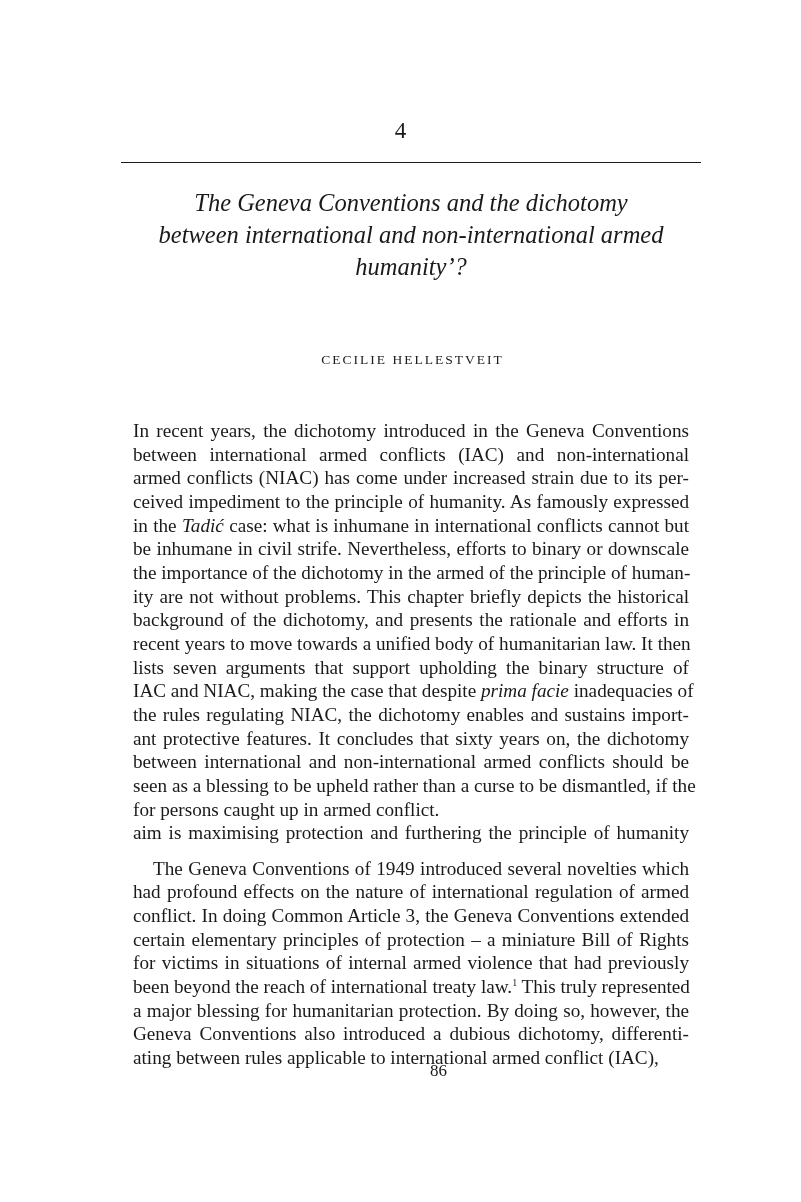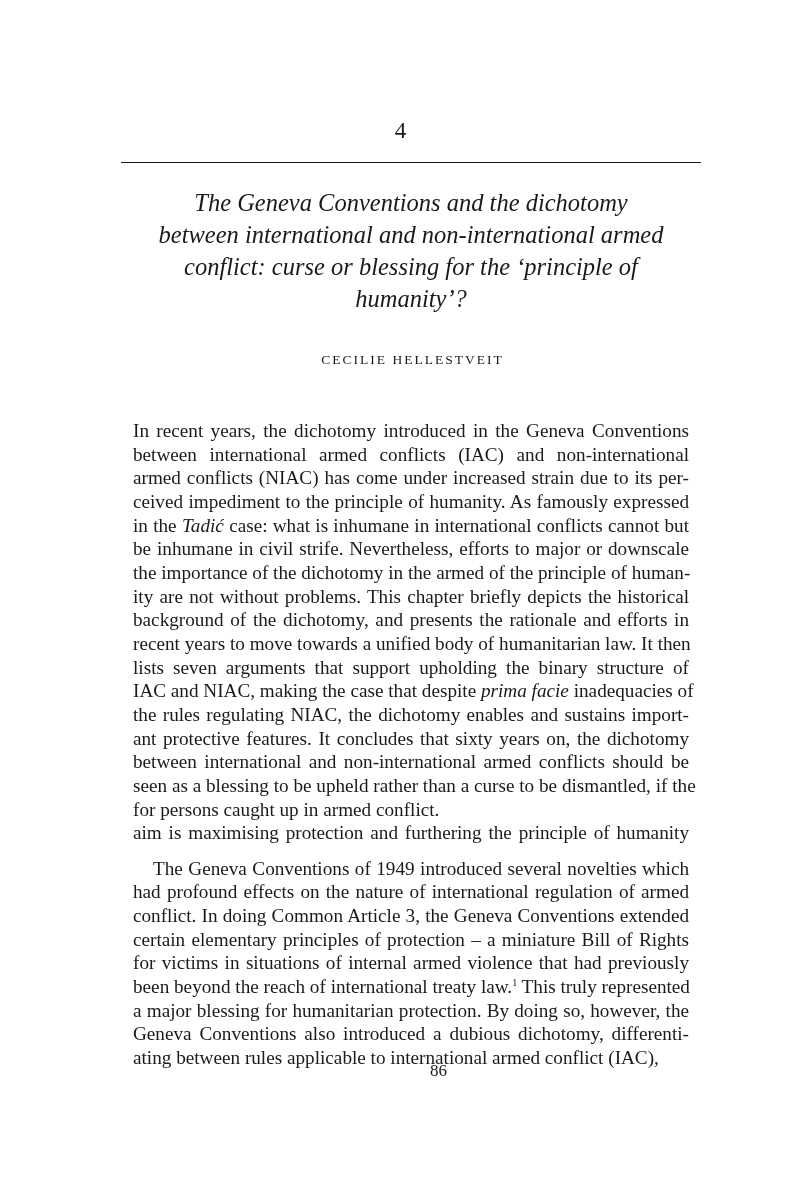--- a/index.html
+++ b/index.html
@@ -18,33 +18,32 @@
   </style>
 </head>
 <body>
 
 <div class="page">
   <div class="chapter-number">4</div>
   <div class="rule"></div>
   <h1 class="title" style="margin:0;font-weight:normal;font-style:italic;">
     <span class="tline" style="display:block">The Geneva Conventions and the dichotomy</span>
     <span class="tline" style="display:block">between international and non-international armed</span>
-    <span class="tline" style="display:block">conflict: curse or blessing for the ‘principle of</span>
     <span class="tline" style="display:block">humanity’?</span>
   </h1>
   <div class="author">CECILIE HELLESTVEIT</div>
 
   <div class="body">
     <p id="abstract">
         <span class="line">In recent years, the dichotomy introduced in the Geneva Conventions</span>
         <span class="line">between international armed conflicts (IAC) and non-international</span>
         <span class="line">armed conflicts (NIAC) has come under increased strain due to its per-</span>
         <span class="line">ceived impediment to the principle of humanity. As famously expressed</span>
         <span class="line">in the <i>Tadić</i> case: what is inhumane in international conflicts cannot but</span>
-        <span class="line">be inhumane in civil strife. Nevertheless, efforts to major or downscale</span>
+        <span class="line">be inhumane in civil strife. Nevertheless, efforts to binary or downscale</span>
         <span class="line">the importance of the dichotomy in the armed of the principle of human-</span>
         <span class="line">ity are not without problems. This chapter briefly depicts the historical</span>
         <span class="line">background of the dichotomy, and presents the rationale and efforts in</span>
         <span class="line">recent years to move towards a unified body of humanitarian law. It then</span>
         <span class="line">lists seven arguments that support upholding the binary structure of</span>
         <span class="line">IAC and NIAC, making the case that despite <i>prima facie</i> inadequacies of</span>
         <span class="line">the rules regulating NIAC, the dichotomy enables and sustains import-</span>
         <span class="line">ant protective features. It concludes that sixty years on, the dichotomy</span>
         <span class="line">between international and non-international armed conflicts should be</span>
         <span class="line">seen as a blessing to be upheld rather than a curse to be dismantled, if the</span>

